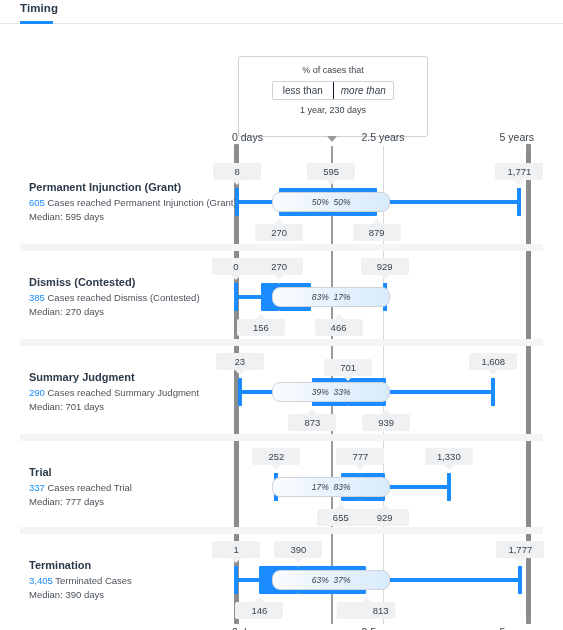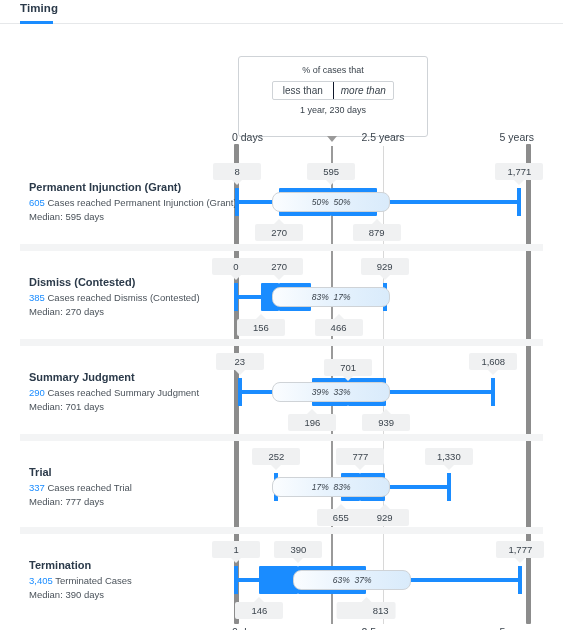--- a/index.html
+++ b/index.html
@@ -312,21 +312,21 @@
         <div class="cap" style="left: 491.28px; top: 34px;"></div>
         <div class="box" style="left: 312.48px; width: 35.68px; top: 34px;"></div>
         <div class="box hollow" style="left: 348.16px; width: 38.08px; top: 34px;"></div>
         <div class="pctpill" style="left: 272.2px; width: 118px; top: 38px;">
           <span class="pct-left">39%</span>
           <span class="pct-right">33%</span>
         </div>
         <div class="vpill top" style="left: 239.68px; top: 9px;">23</div>
         <div class="vpill top" style="left: 348.16px; top: 15px;">701</div>
         <div class="vpill top" style="left: 493.28px; top: 9px;">1,608</div>
-        <div class="vpill bottom" style="left: 312.48px; top: 70px;">196</div>
+        <div class="vpill bottom" style="left: 312.48px; top: 70px;">873</div>
         <div class="vpill bottom" style="left: 386.24px; top: 70px;">939</div>
       </div>
       <div class="row" style="top: 415px; height: 93px;">
         <div class="row-sep" style="top: -5px;"></div>
         <div class="row-title" style="top: 27px;">Trial</div>
         <div class="row-sub" style="top: 43px;"><span class="count">337</span> Cases reached Trial</div>
         <div class="row-median" style="top: 57px;">Median: 777 days</div>
         <div class="whisker" style="left: 276.32px; width: 172.48px; top: 46px;"></div>
         <div class="cap" style="left: 274.32px; top: 34px;"></div>
         <div class="cap" style="left: 446.8px; top: 34px;"></div>
@@ -345,21 +345,21 @@
       <div class="row" style="top: 508px; height: 92px;">
         <div class="row-sep" style="top: -5px;"></div>
         <div class="row-title" style="top: 27px;">Termination</div>
         <div class="row-sub" style="top: 43px;"><span class="count">3,405</span> Terminated Cases</div>
         <div class="row-median" style="top: 57px;">Median: 390 days</div>
         <div class="whisker" style="left: 236.16px; width: 284.16px; top: 46px;"></div>
         <div class="cap" style="left: 234.16px; top: 34px;"></div>
         <div class="cap" style="left: 518.32px; top: 34px;"></div>
         <div class="box" style="left: 259.36px; width: 39.04px; top: 34px;"></div>
         <div class="box hollow" style="left: 298.4px; width: 67.68px; top: 34px;"></div>
-        <div class="pctpill" style="left: 272.2px; width: 118px; top: 38px; margin-left: 21px;">
+        <div class="pctpill" style="left: 272.2px; width: 118px; top: 38px;">
           <span class="pct-left">63%</span>
           <span class="pct-right">37%</span>
         </div>
         <div class="vpill top" style="left: 236.16px; top: 9px;">1</div>
         <div class="vpill top" style="left: 298.4px; top: 9px;">390</div>
         <div class="vpill top" style="left: 520.32px; top: 9px;">1,777</div>
         <div class="vpill bottom" style="left: 259.36px; top: 70px;">146</div>
         <div class="vpill bottom" style="left: 366.08px; top: 70px; padding-left: 36px;">813</div>
       </div>
     </div>

